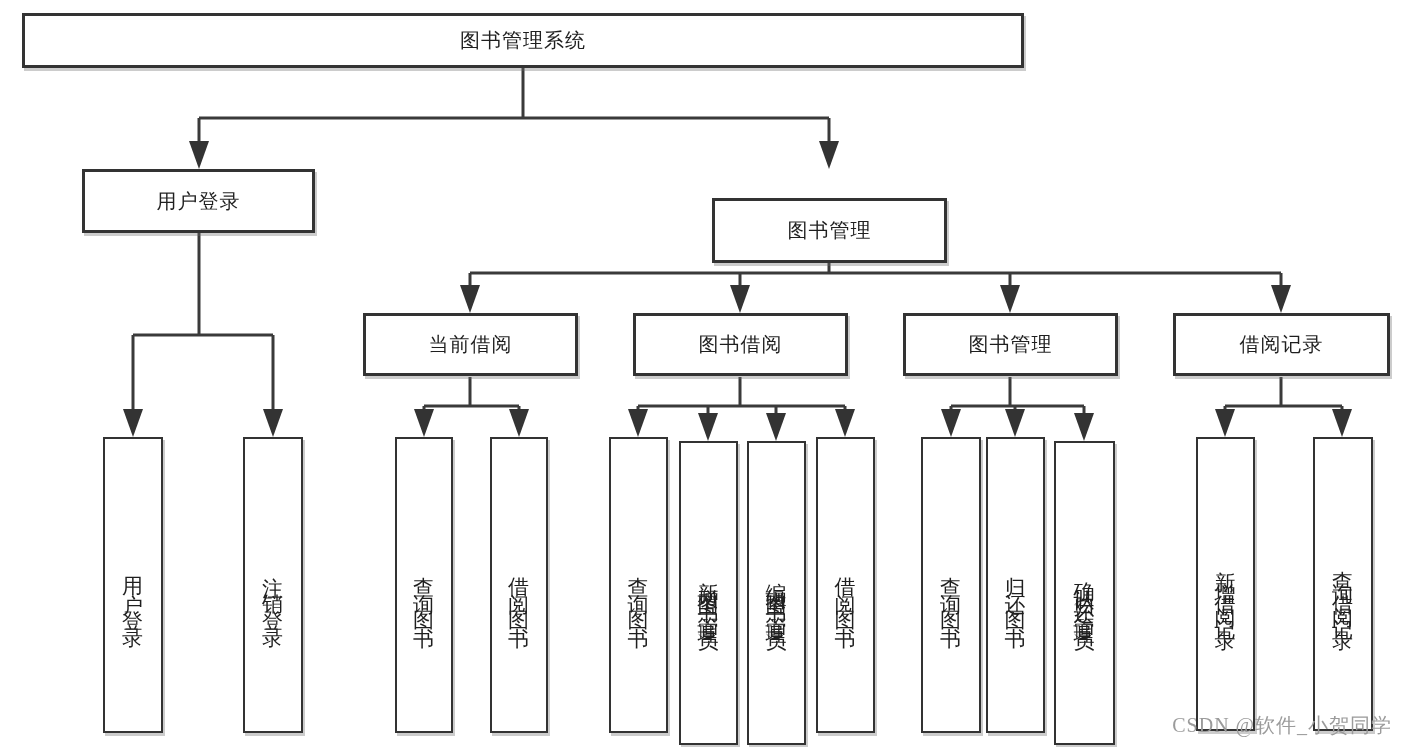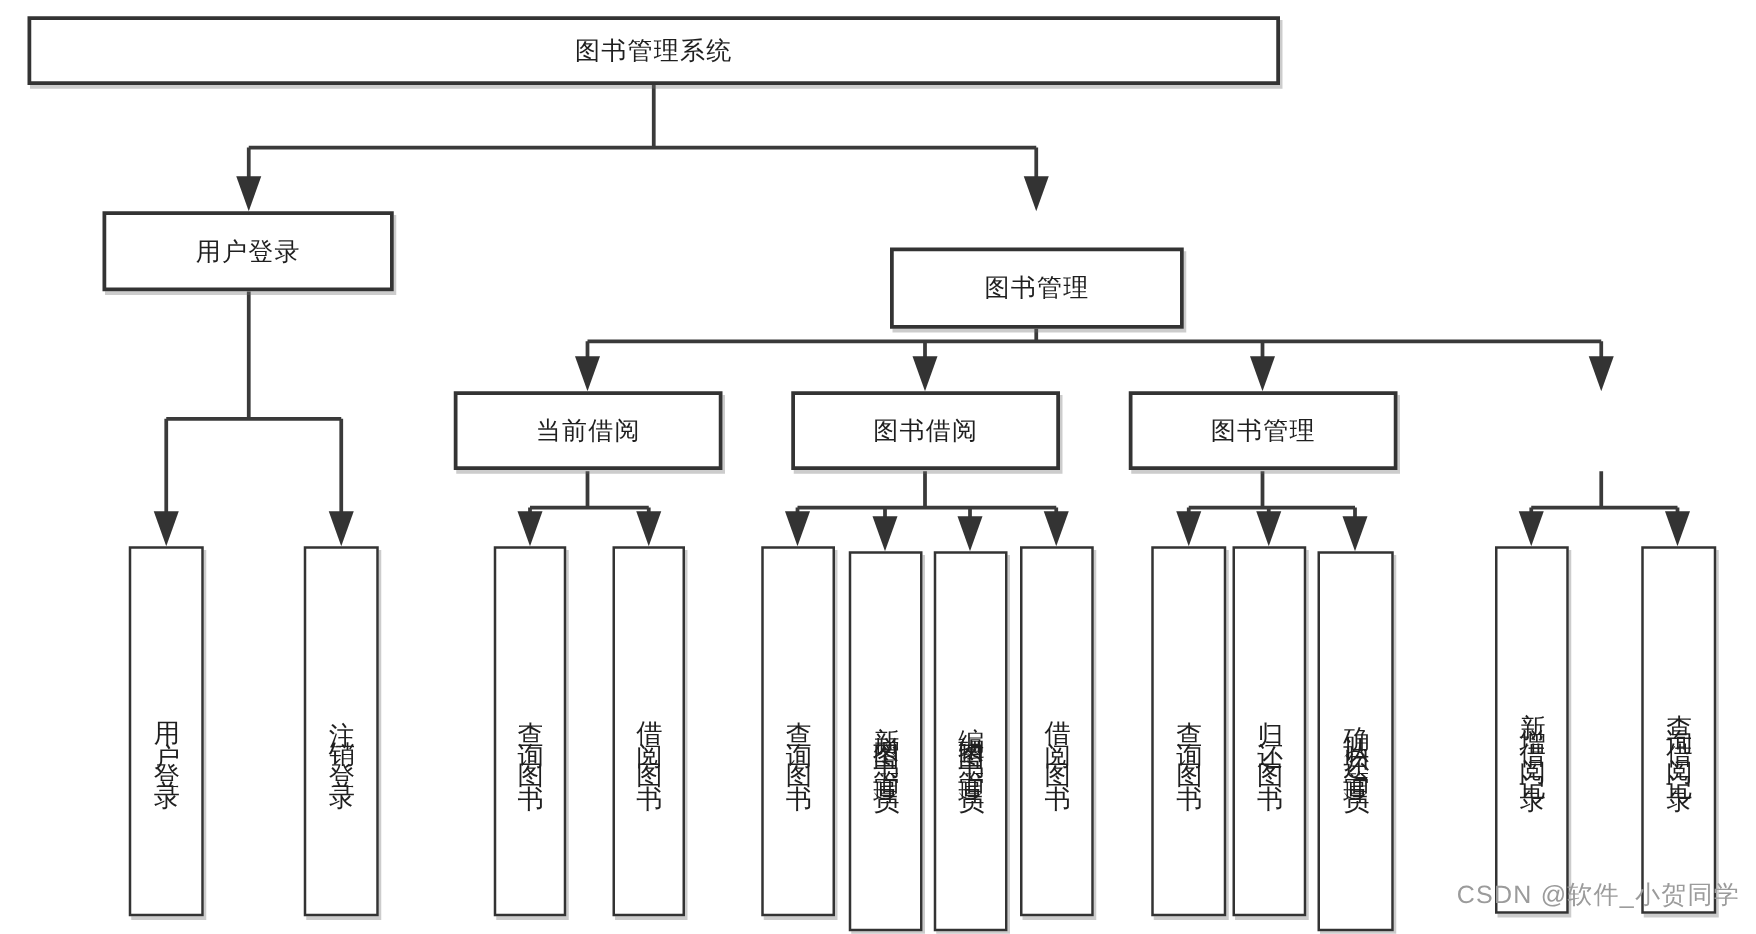--- a/index.html
+++ b/index.html
@@ -48,25 +48,26 @@
     writing-mode: vertical-lr;
     text-orientation: mixed;
     line-height: 1;
     white-space: nowrap;
   }
   .sp17 { letter-spacing: 17px; margin-bottom: -17px; }
   .sp12 { letter-spacing: 12px; margin-bottom: -12px; }
   .sp7  { letter-spacing: 7px;  margin-bottom: -7px; }
   .watermark {
     position: absolute;
-    right: 13px; bottom: 18px;
+    right: 13px; bottom: 8px;
     font-size: 20px;
     color: #9b9b9b;
     letter-spacing: 1px;
     white-space: nowrap;
+    font-family: Liberation Serif, serif;
   }
 </style>
 </head>
 <body>
 
 <div class="canvas">
 
   <svg class="connectors" viewBox="0 0 1405 747" xmlns="http://www.w3.org/2000/svg">
     <g stroke="#3a3a3a" stroke-width="3" fill="none">
 
@@ -120,20 +121,23 @@
 
   <div class="box" style="left:363px; top:313px; width:215px; height:63px;">
     <span>当前借阅</span>
   </div>
   <div class="box" style="left:633px; top:313px; width:215px; height:63px;">
     <span>图书借阅</span>
   </div>
   <div class="box" style="left:903px; top:313px; width:215px; height:63px;">
     <span>图书管理</span>
   </div>
+  <div class="box" style="left:1173px; top:313px; width:217px; height:63px;">
+    <span>借阅记录</span>
+  </div>
 
   <div class="vbox" style="left:103px; top:437px; width:60px; height:296px;">
     <span class="vtext sp17">用户登录</span>
   </div>
   <div class="vbox" style="left:243px; top:437px; width:60px; height:296px;">
     <span class="vtext sp17">注销登录</span>
   </div>
 
   <div class="vbox" style="left:395px; top:437px; width:58px; height:296px;">
     <span class="vtext sp17">查询图书</span>

